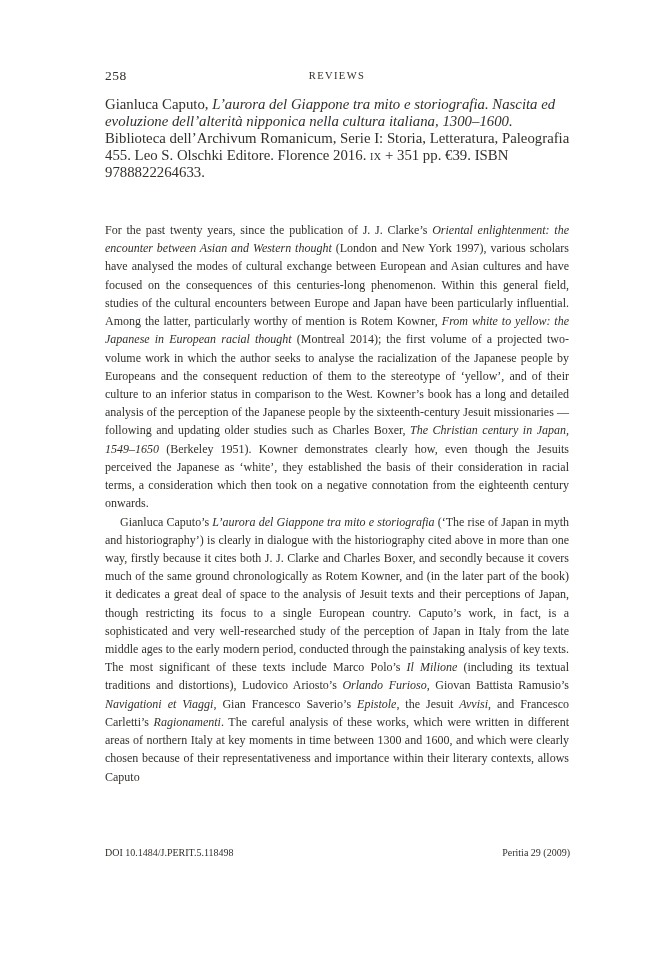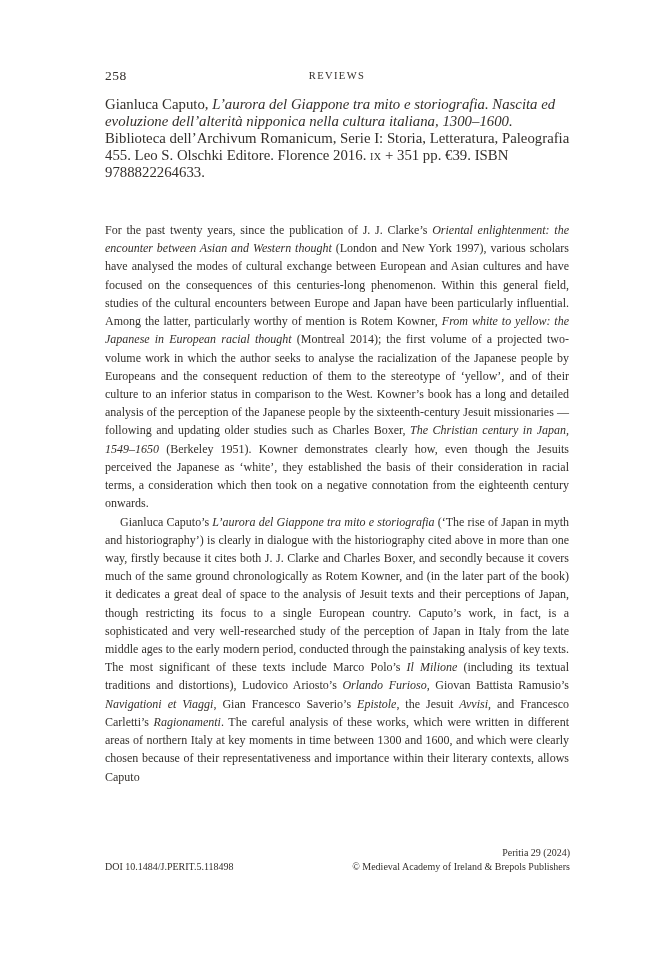--- a/index.html
+++ b/index.html
@@ -60,18 +60,17 @@
   <div class="citation"><span>Gianluca Caputo, </span><span class="it">L’aurora del Giappone tra mito e storiografia. Nascita ed evoluzione dell’alterità nipponica nella cultura italiana, 1300–1600.</span><span> Biblioteca dell’Archivum Romanicum, Serie I: Storia, Letteratura, Paleografia 455. Leo S. Olschki Editore. Florence 2016. </span><span class="sc">ix</span><span> + 351 pp. €39. ISBN 9788822264633.</span></div>
 
   <div class="review-body">
       <p class="body-para"><span>For the past twenty years, since the publication of J. J. Clarke’s </span><span class="it">Oriental enlightenment: the encounter between Asian and Western thought</span><span> (London and New York 1997), various scholars have analysed the modes of cultural exchange between European and Asian cultures and have focused on the consequences of this centuries-long phenomenon. Within this general field, studies of the cultural encounters between Europe and Japan have been particularly influential. Among the latter, particularly worthy of mention is Rotem Kowner, </span><span class="it">From white to yellow: the Japanese in European racial thought</span><span> (Montreal 2014); the first volume of a projected two-volume work in which the author seeks to analyse the racialization of the Japanese people by Europeans and the consequent reduction of them to the stereotype of ‘yellow’, and of their culture to an inferior status in comparison to the West. Kowner’s book has a long and detailed analysis of the perception of the Japanese people by the sixteenth-century Jesuit missionaries — following and updating older studies such as Charles Boxer, </span><span class="it">The Christian century in Japan, 1549–1650</span><span> (Berkeley 1951). Kowner demonstrates clearly how, even though the Jesuits perceived the Japanese as ‘white’, they established the basis of their consideration in racial terms, a consideration which then took on a negative connotation from the eighteenth century onwards.</span></p>
       <p class="body-para indent"><span>Gianluca Caputo’s </span><span class="it">L’aurora del Giappone tra mito e storiografia</span><span> (‘The rise of Japan in myth and historiography’) is clearly in dialogue with the historiography cited above in more than one way, firstly because it cites both J. J. Clarke and Charles Boxer, and secondly because it covers much of the same ground chronologically as Rotem Kowner, and (in the later part of the book) it dedicates a great deal of space to the analysis of Jesuit texts and their perceptions of Japan, though restricting its focus to a single European country. Caputo’s work, in fact, is a sophisticated and very well-researched study of the perception of Japan in Italy from the late middle ages to the early modern period, conducted through the painstaking analysis of key texts. The most significant of these texts include Marco Polo’s </span><span class="it">Il Milione</span><span> (including its textual traditions and distortions), Ludovico Ariosto’s </span><span class="it">Orlando Furioso</span><span>, Giovan Battista Ramusio’s </span><span class="it">Navigationi et Viaggi</span><span>, Gian Francesco Saverio’s </span><span class="it">Epistole</span><span>, the Jesuit </span><span class="it">Avvisi</span><span>, and Francesco Carletti’s </span><span class="it">Ragionamenti</span><span>. The careful analysis of these works, which were written in different areas of northern Italy at key moments in time between 1300 and 1600, and which were clearly chosen because of their representativeness and importance within their literary contexts, allows Caputo</span></p>
     </div>
 
   <div class="footer">
     <div class="doi">DOI 10.1484/J.PERIT.5.118498</div>
     <div class="imprint">
-      <div>Peritia 29 (2024)</div>
-      <div>© Medieval Academy of Ireland &amp; Brepols Publishers</div>
+      <div>Peritia 29 (2009)</div>
     </div>
   </div>
 
 </div>
 
 </body></html>

